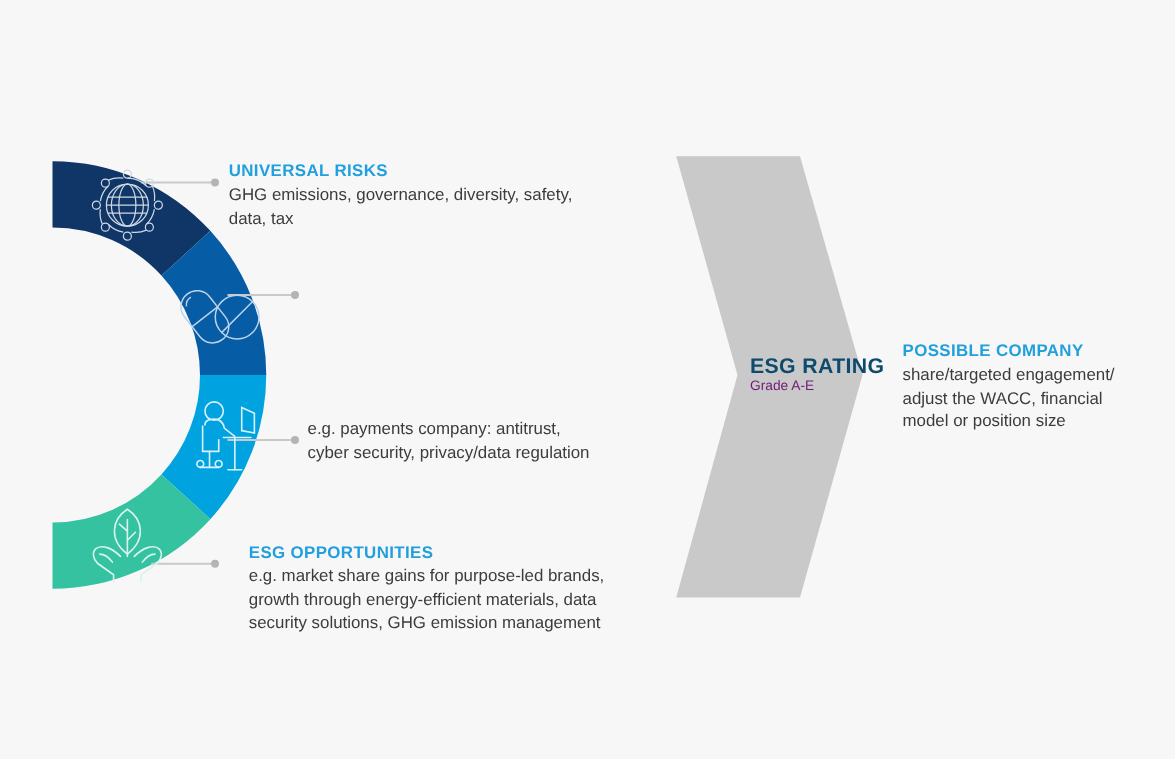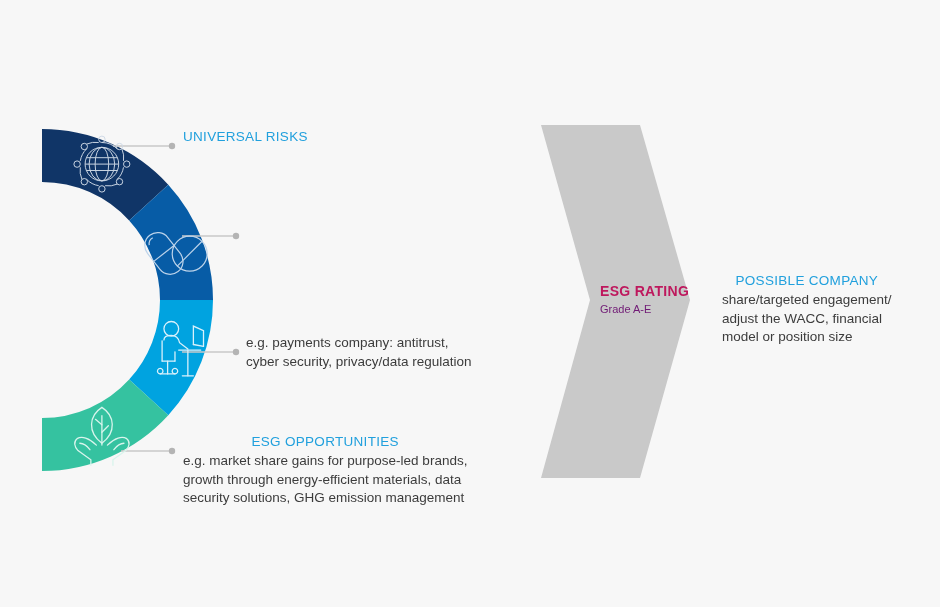--- a/index.html
+++ b/index.html
@@ -33,49 +33,48 @@
     left: 0;
     top: 0;
     width: 940px;
     height: 607px;
   }
   .blk {
     position: absolute;
   }
   .ttl {
     color: #21a0dd;
-    font-weight: normal;
+    font-weight: bold;
     font-size: 13.5px;
     letter-spacing: 0.3px;
     line-height: 17px;
     margin: 0 0 2px 0;
     white-space: nowrap;
-    text-align: center;
   }
   .bdy {
     color: #3c3c3c;
     font-size: 13.5px;
     line-height: 18.5px;
     margin: 0;
     white-space: pre-line;
   }
   .center-label {
     position: absolute;
     color: #21a0dd;
     font-weight: bold;
     font-size: 14px;
     line-height: 21px;
     letter-spacing: 0.4px;
     white-space: pre-line;
   }
   .chev-ttl {
     position: absolute;
-    color: #be185d;
+    color: #0c4a6e;
     font-weight: bold;
-    font-size: 14px;
+    font-size: 17px;
     letter-spacing: 0.3px;
     white-space: nowrap;
   }
   .chev-sub {
     position: absolute;
     color: #701a75;
     font-size: 11px;
     white-space: nowrap;
   }
 </style>
@@ -171,29 +170,31 @@
         <path d="M24,8 C20,8 16,11 13,15"></path>
       </g>
     </g>
   </svg>
 
   <div class="txt-layer">
 
 
     <div class="blk" id="callout-0" style="left: 183px; top: 128px;">
       <p class="ttl">UNIVERSAL RISKS</p>
+      <p class="bdy">GHG emissions, governance, diversity, safety,
+data, tax</p>
     </div>
 
 
     <div class="blk" id="callout-2" style="left: 246px; top: 334px;">
       <p class="bdy">e.g. payments company: antitrust,
 cyber security, privacy/data regulation</p>
     </div>
 
-    <div class="blk" id="callout-3" style="left: 183px; top: 433px;">
+    <div class="blk" id="callout-3" style="left: 199px; top: 433px;">
       <p class="ttl">ESG OPPORTUNITIES</p>
       <p class="bdy">e.g. market share gains for purpose-led brands,
 growth through energy-efficient materials, data
 security solutions, GHG emission management</p>
     </div>
 
     <div class="chev-ttl" id="chev-title" style="left: 600px; top: 283px;">ESG RATING</div>
     <div class="chev-sub" id="chev-sub" style="left: 600px; top: 303px;">Grade A-E</div>
 
     <div class="blk" id="actions-block" style="left: 722px; top: 272px;">

